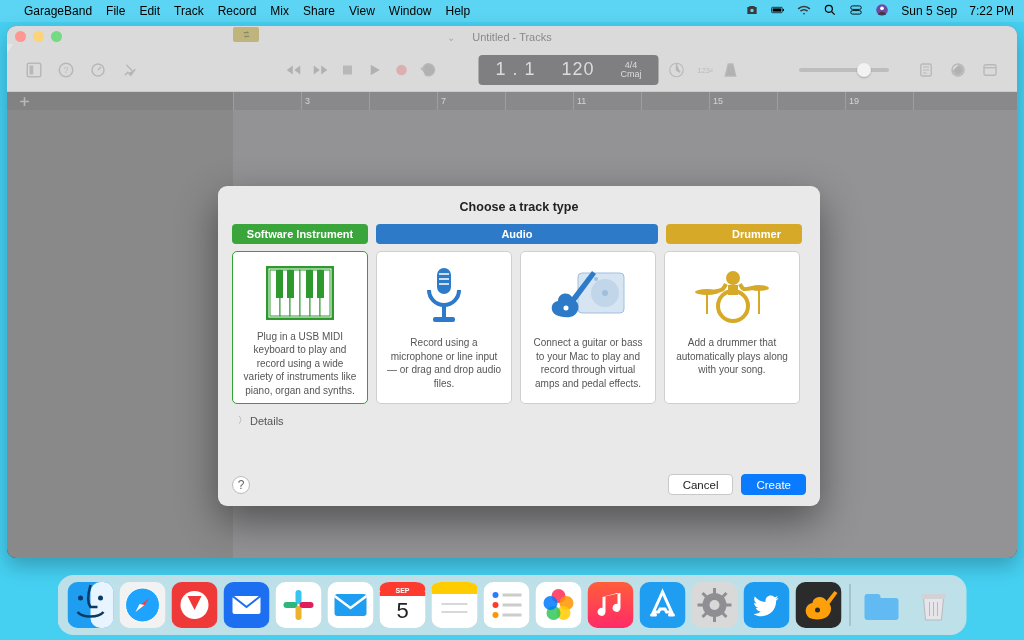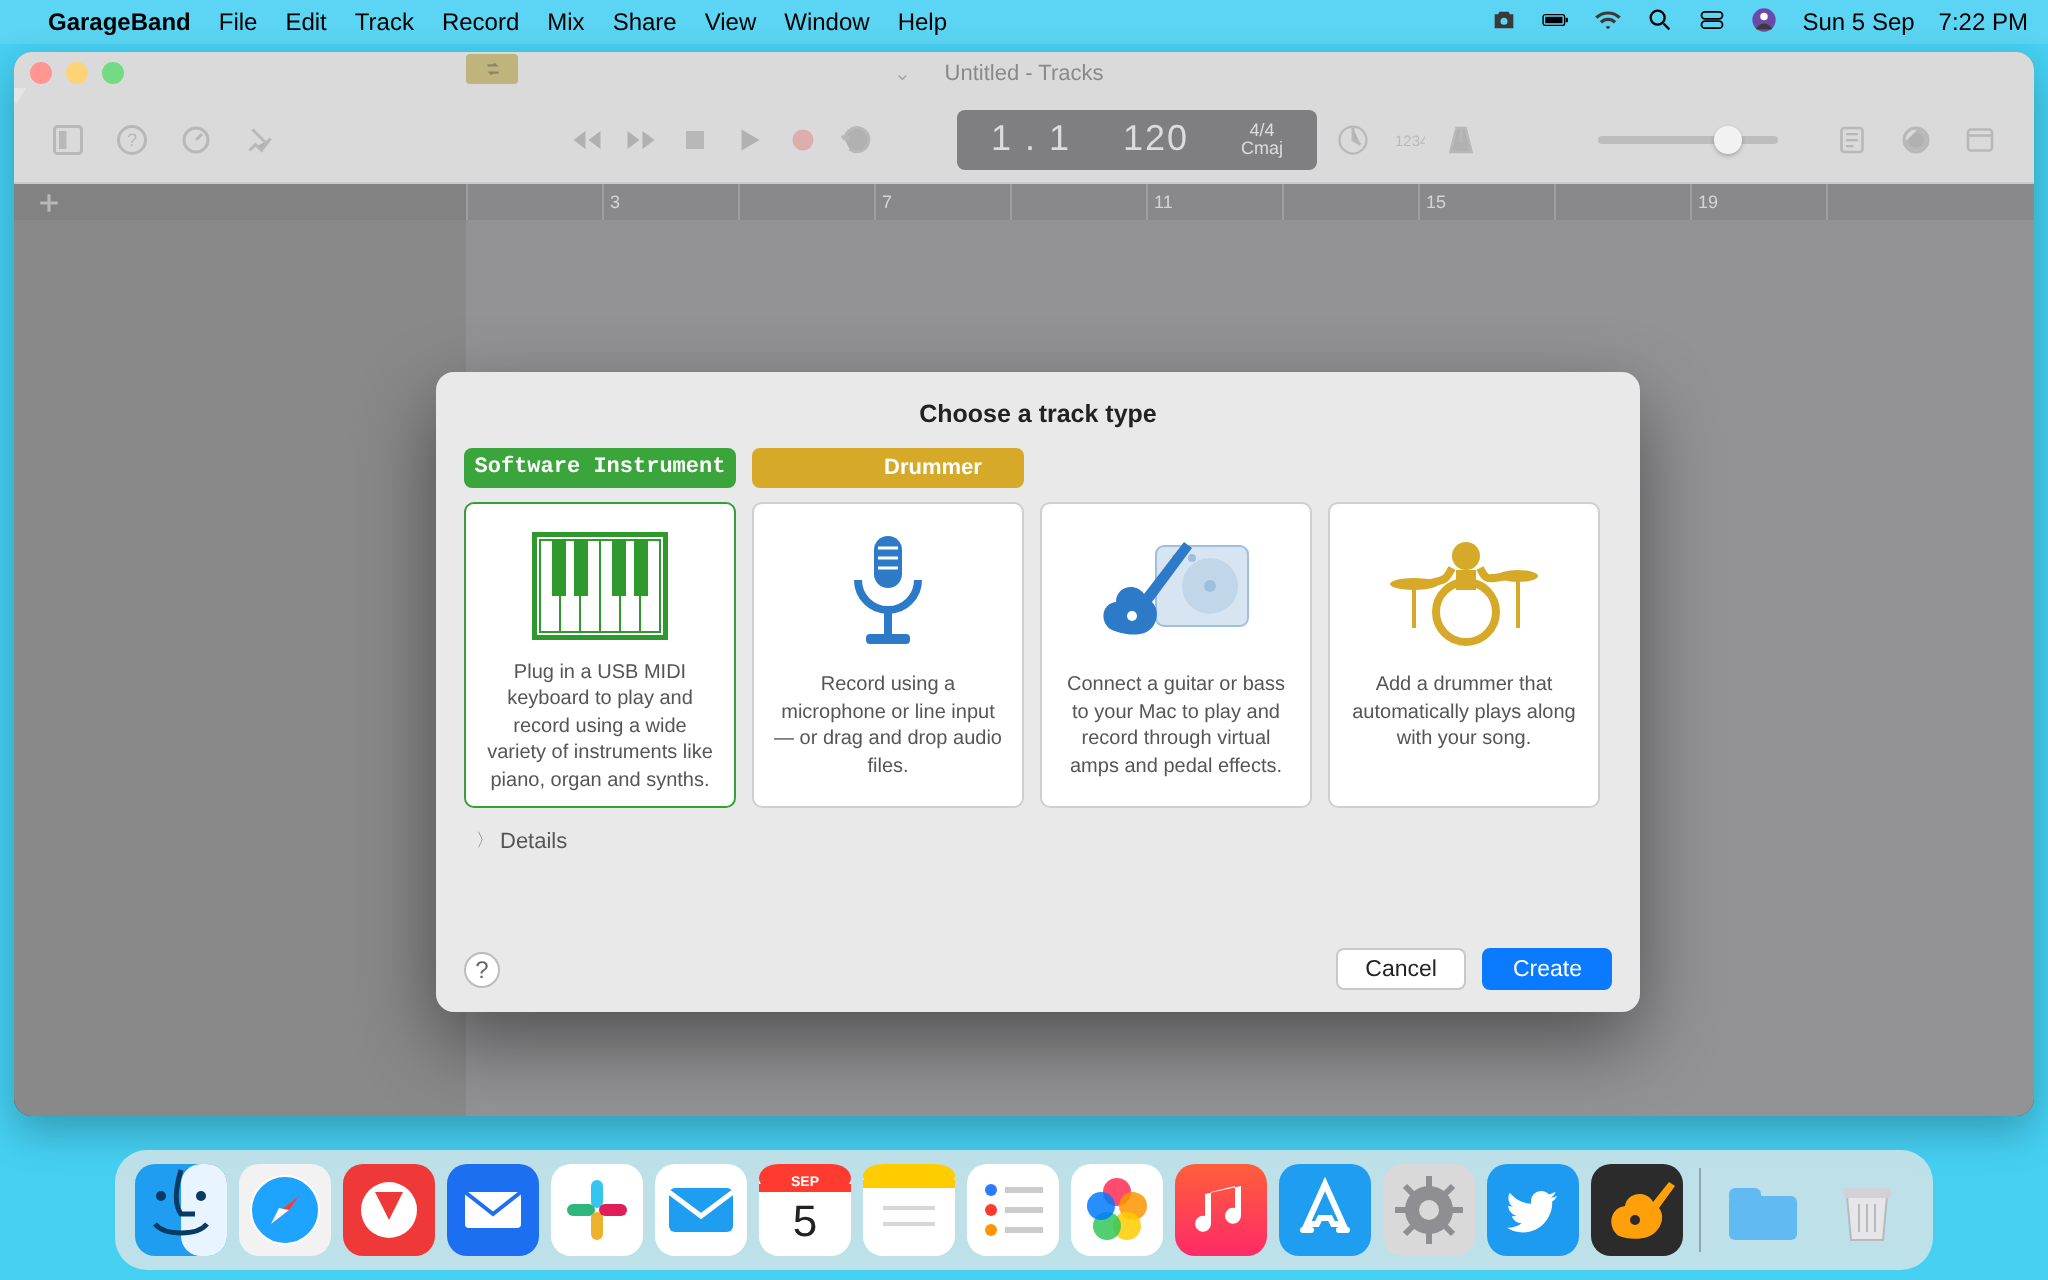--- a/index.html
+++ b/index.html
@@ -6,21 +6,21 @@
   html, body { width: 1024px; height: 640px; overflow: hidden; }
   body { background: #45d0f2; position: relative; }
 
   
   .menubar {
     height: 22px; width: 100%; background: rgba(255,255,255,.12);
     display: flex; align-items: center; padding: 0 10px; font-size: 12px;
     color: #000; justify-content: space-between;
   }
   .menubar .left, .menubar .right { display:flex; align-items:center; gap:14px; }
-  .menubar .app { font-weight: 700; }
+  .menubar .app { font-weight: 400; }
   .menubar .right { gap:12px; font-size:12px; }
   .menubar .right .ico { width:14px; height:14px; display:inline-block; }
 
   
   .gb-window {
     position:absolute; left:7px; top:26px; right:7px; height:532px;
     background:#5f5f61; border-radius:9px; overflow:hidden;
     box-shadow: 0 8px 20px rgba(0,0,0,.25);
   }
   .gb-titlebar {
@@ -76,21 +76,21 @@
     position:absolute; width:602px; height:320px; left:211px; top:160px;
     background:#e9e9e9; border-radius:9px; box-shadow:0 15px 40px rgba(0,0,0,.45);
     padding:14px;
   }
   .modal h3{ text-align:center; font-size:12.5px; font-weight:600; color:#222; margin-bottom:10px;}
   .tabrow{ display:flex; gap:8px;}
   .tab{
     height:20px; border-radius:4px; color:#fff; font-size:11px; font-weight:600;
     display:flex; align-items:center; justify-content:center; flex:1;
   }
-  .tab.green{background:#39a53a; flex:0 0 136px;font-family:Liberation Mono, monospace;}
+  .tab.green{background:#39a53a; flex:0 0 136px;}
   .tab.blue{background:#2d7bc8; flex:0 0 282px;}
   .tab.gold{background:#d6a928; flex:0 0 136px;padding-left:45px;}
 
   .cards{ display:flex; gap:8px; margin-top:7px;}
   .card{
     flex:1; height:153px; background:#fff; border:1px solid #cfcfcf; border-radius:5px;
     display:flex; flex-direction:column; align-items:center; padding:10px 8px 6px;
   }
   .card.sel{ border:1.5px solid #34a134;}
   .card .iconzone{ height:68px; display:flex; align-items:center; justify-content:center;}
@@ -290,20 +290,21 @@
     <div class="trackhead"></div>
   </div>
 
   <div class="dim"></div>
 
   <div class="modal">
     <h3>Choose a track type</h3>
 
     <div class="tabrow">
       <div class="tab green">Software Instrument</div>
+      <div class="tab blue">Audio</div>
       <div class="tab gold">Drummer</div>
     </div>
 
     <div class="cards">
 
       <div class="card sel w1">
         <div class="iconzone">
           <svg width="68" height="54" viewBox="0 0 68 54">
             <rect x="1" y="1" width="66" height="52" fill="none" stroke="#2e9a2e" stroke-width="3"></rect>
             <rect x="4" y="4" width="10" height="46" fill="#fff" stroke="#2e9a2e"></rect>

